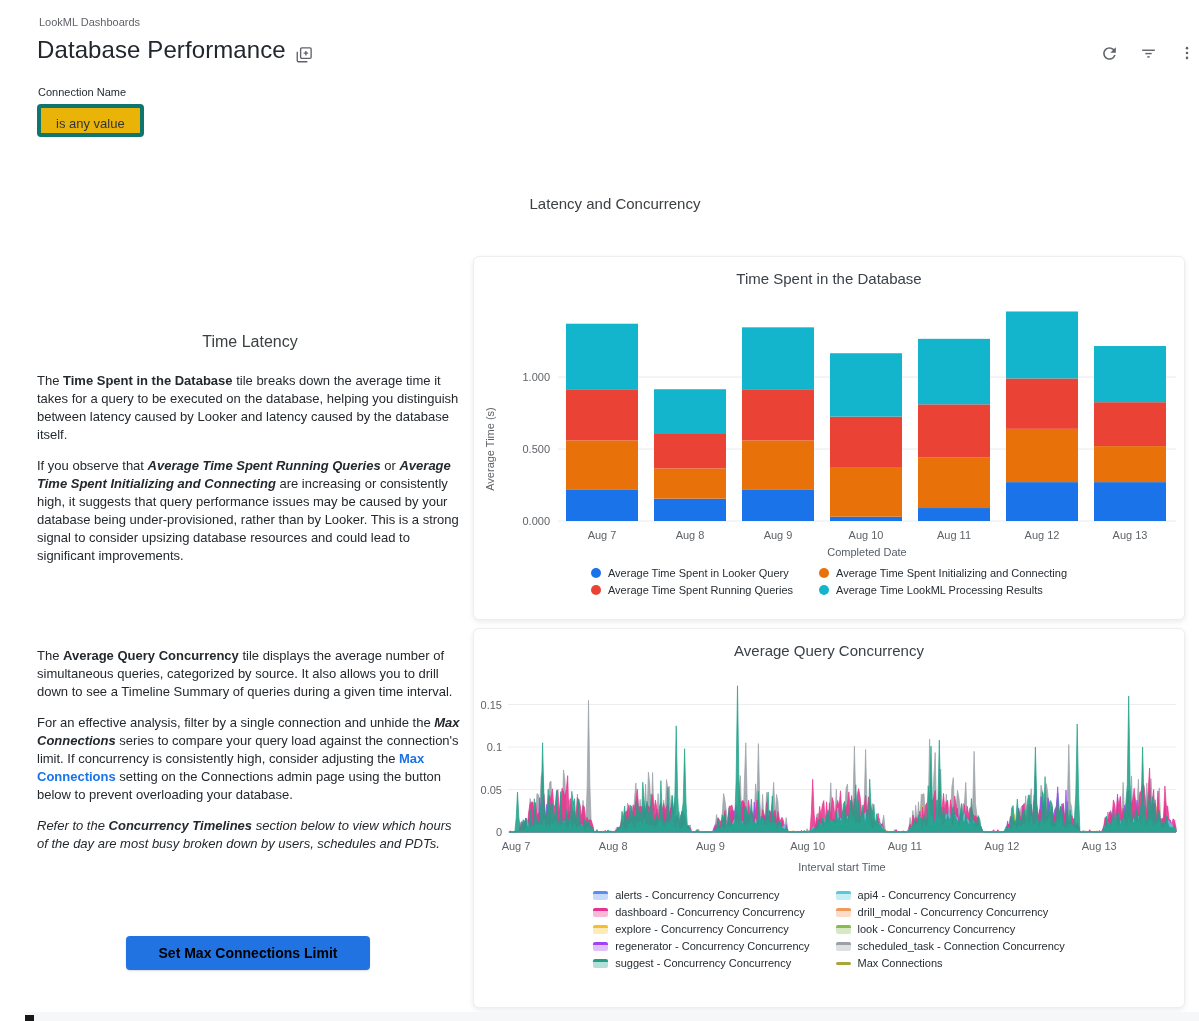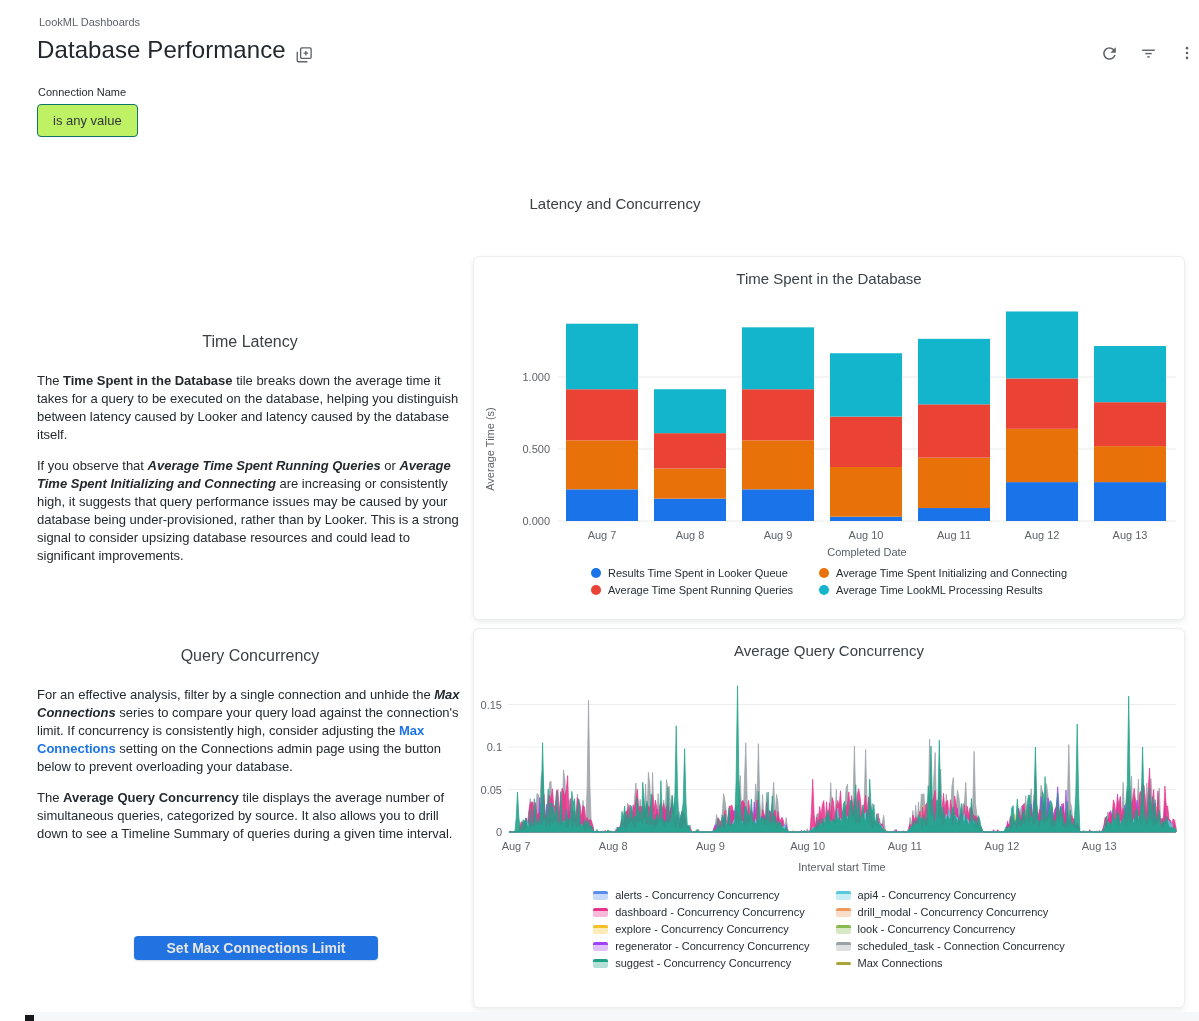--- a/index.html
+++ b/index.html
@@ -7,35 +7,35 @@
   .page{position:relative;width:1199px;height:1021px;background:#fff;margin-left:25px;}
   
   .breadcrumb{position:absolute;left:14px;top:16px;font-size:11px;color:#5f6368;cursor:pointer;}
   .title-row{position:absolute;left:12px;top:36px;display:flex;align-items:flex-end;gap:9px;}
   .page-title{font-size:24px;color:#22272e;letter-spacing:.1px;}
   .title-icon{color:#5f6368;display:inline-flex;}
   .header-actions{position:absolute;right:26px;top:42px;display:flex;align-items:center;gap:17px;}
   .icon-btn{width:22px;height:22px;display:inline-flex;align-items:center;justify-content:center;color:#5f6368;cursor:pointer;}
   
   .filter-label{position:absolute;left:13px;top:86px;font-size:11px;color:#262d33;}
-  .filter-control{position:absolute;left:12px;top:104px;height:33px;box-sizing:border-box;background:#bef264;
-    border:1px solid #0f766e;border-radius:4px;padding:8px 15px;font-size:13px;color:#30363c;cursor:pointer;
+  .filter-control{position:absolute;left:12px;top:104px;height:33px;box-sizing:border-box;background:#eab308;
+    border:4px solid #0f766e;border-radius:4px;padding:8px 15px;font-size:13px;color:#30363c;cursor:pointer;
     box-shadow:0 1px 1px rgba(0,0,0,.03);}
   
   .section-title{position:absolute;left:16px;top:195px;width:1148px;text-align:center;font-size:15px;color:#3c4043;}
   
   .text-block{position:absolute;left:12px;width:426px;font-size:13px;line-height:18px;color:#24292e;}
   .text-block h3{font-size:16px;font-weight:400;color:#3c4043;text-align:center;margin:0 0 21px 0;}
   .text-block p{margin:0 0 13px 0;}
   .tb1{top:333px;}
   .tb2{top:647px;}
   .inline-link{color:#1a73e8;font-weight:bold;cursor:pointer;text-decoration:none;}
   
-  .cta-button{position:absolute;left:109px;top:936px;width:244px;height:24px;background:#2273e2;border:none;
-    border-radius:4px;color:#e5e5e5;font-size:14px;font-weight:bold;font-family:"Liberation Sans",sans-serif;
+  .cta-button{position:absolute;left:101px;top:936px;width:244px;height:34px;background:#2273e2;border:none;
+    border-radius:4px;color:#000000;font-size:14px;font-weight:bold;font-family:"Liberation Sans",sans-serif;
     cursor:pointer;box-shadow:0 1px 2px rgba(0,0,0,.15);}
   
   .card{position:absolute;left:448px;width:712px;background:#fff;border:1px solid #eceef0;border-radius:6px;
     box-shadow:0 2px 5px rgba(60,64,67,.10);box-sizing:border-box;}
   .card1{top:256px;height:364px;}
   .card2{top:628px;height:380px;}
   .card-title{position:absolute;left:0;top:13px;width:100%;text-align:center;font-size:15px;color:#3a4149;}
   .chart-svg{position:absolute;left:0;display:block;}
   #bar-svg{top:40px;}
   #area-svg{top:40px;}
@@ -145,41 +145,41 @@
         <rect x="620" y="185.12" width="72" height="38.88" fill="#1a73e8"></rect>
         <rect x="620" y="149.12" width="72" height="36" fill="#e8710a"></rect>
         <rect x="620" y="105.2" width="72" height="43.92" fill="#ea4335"></rect>
         <rect x="620" y="49.04" width="72" height="56.160000000000004" fill="#12b5cb"></rect>
         <text x="656" y="242" text-anchor="middle" font-size="11" fill="#5f6368" font-family="&quot;Liberation Sans&quot;,sans-serif">Aug 13</text>
         <text x="393" y="259" text-anchor="middle" font-size="11" fill="#575d66" font-family="&quot;Liberation Sans&quot;,sans-serif">Completed Date</text>
       </svg>
     <div class="legend legend-bar" id="bar-legend">
         <div class="legend-item">
           <span class="dot" style="background: rgb(26, 115, 232);"></span>
-          <span>Results Time Spent in Looker Queue</span>
+          <span>Average Time Spent in Looker Query</span>
         </div>
         <div class="legend-item">
           <span class="dot" style="background: rgb(232, 113, 10);"></span>
           <span>Average Time Spent Initializing and Connecting</span>
         </div>
         <div class="legend-item">
           <span class="dot" style="background: rgb(234, 67, 53);"></span>
           <span>Average Time Spent Running Queries</span>
         </div>
         <div class="legend-item">
           <span class="dot" style="background: rgb(18, 181, 203);"></span>
           <span>Average Time LookML Processing Results</span>
         </div>
       </div>
   </div>
 
   <div class="text-block tb2">
-    <h3>Query Concurrency</h3>
+    <p>The <b>Average Query Concurrency</b> tile displays the average number of simultaneous queries, categorized by source. It also allows you to drill down to see a Timeline Summary of queries during a given time interval.</p>
     <p>For an effective analysis, filter by a single connection and unhide the <b><i>Max Connections</i></b> series to compare your query load against the connection's limit. If concurrency is consistently high, consider adjusting the <a class="inline-link">Max Connections</a> setting on the Connections admin page using the button below to prevent overloading your database.</p>
-    <p>The <b>Average Query Concurrency</b> tile displays the average number of simultaneous queries, categorized by source. It also allows you to drill down to see a Timeline Summary of queries during a given time interval.</p>
+    <p><i>Refer to the <b>Concurrency Timelines</b> section below to view which hours of the day are most busy broken down by users, schedules and PDTs.</i></p>
   </div>
 
   <button class="cta-button">Set Max Connections Limit</button>
 
   <div class="card card2">
     <div class="card-title">Average Query Concurrency</div>
     <svg id="area-svg" class="chart-svg" width="712" height="212">
         <line x1="34" y1="163" x2="702" y2="163" stroke="#d4d7da" stroke-width="1"></line>
         <text x="28" y="167" text-anchor="end" font-size="11" fill="#5f6368" font-family="&quot;Liberation Sans&quot;,sans-serif">0</text>
         <line x1="34" y1="120.5" x2="702" y2="120.5" stroke="#ededef" stroke-width="1"></line>

